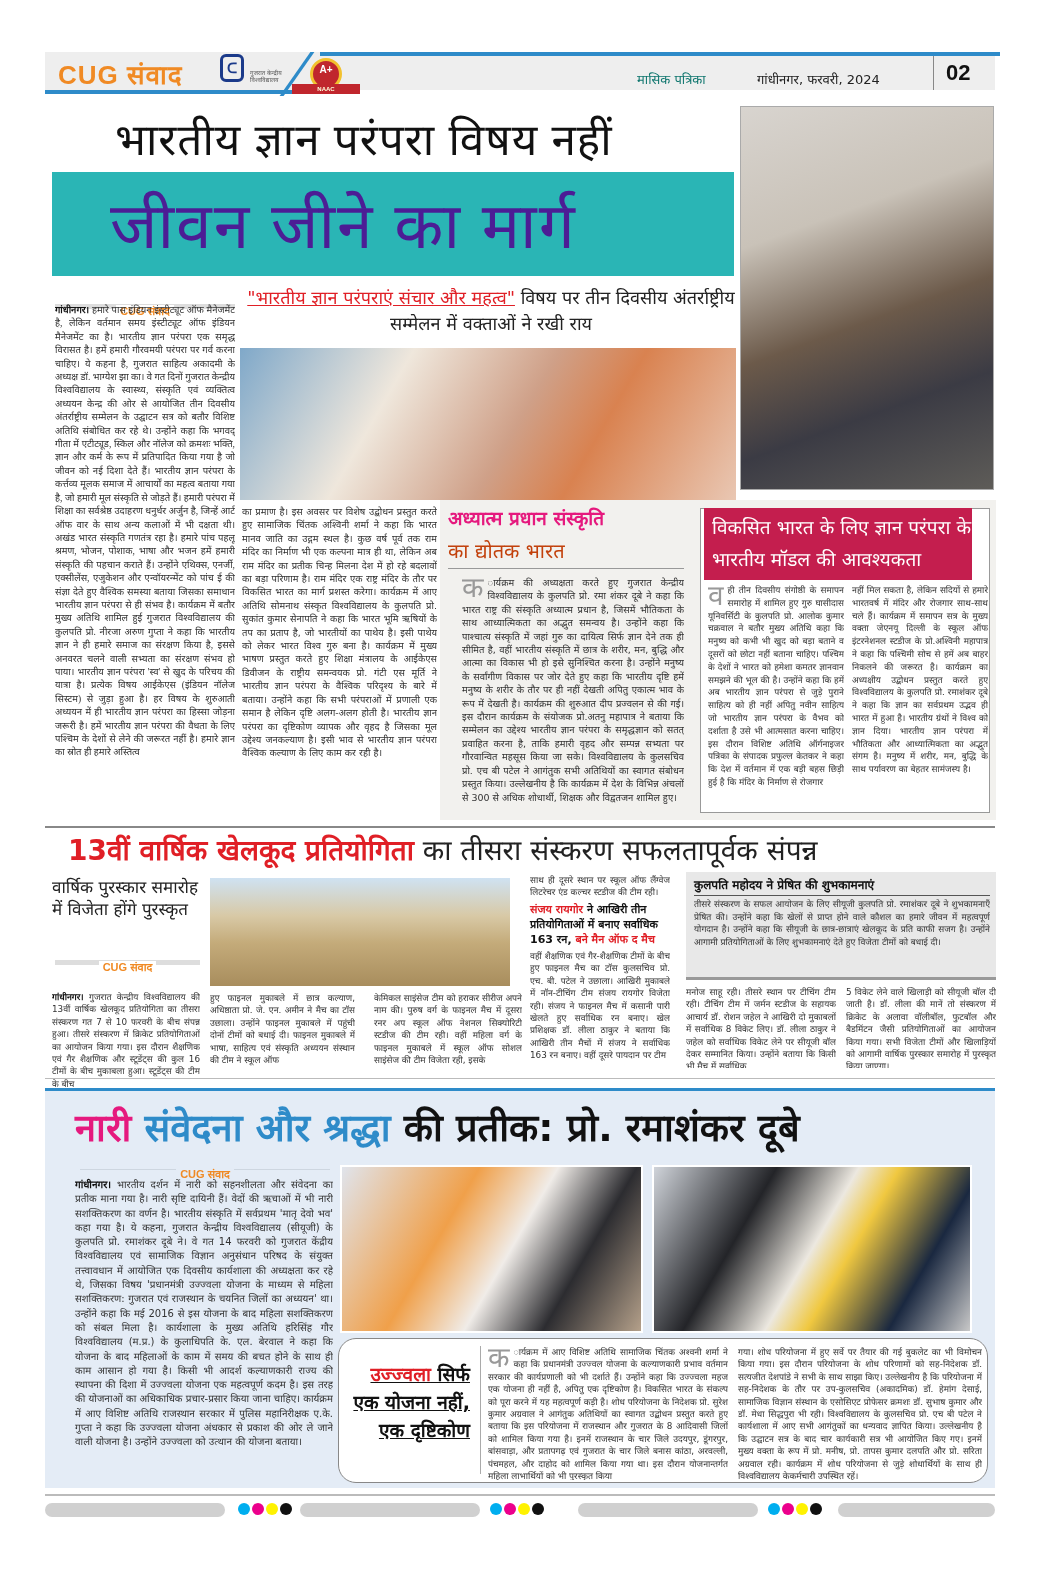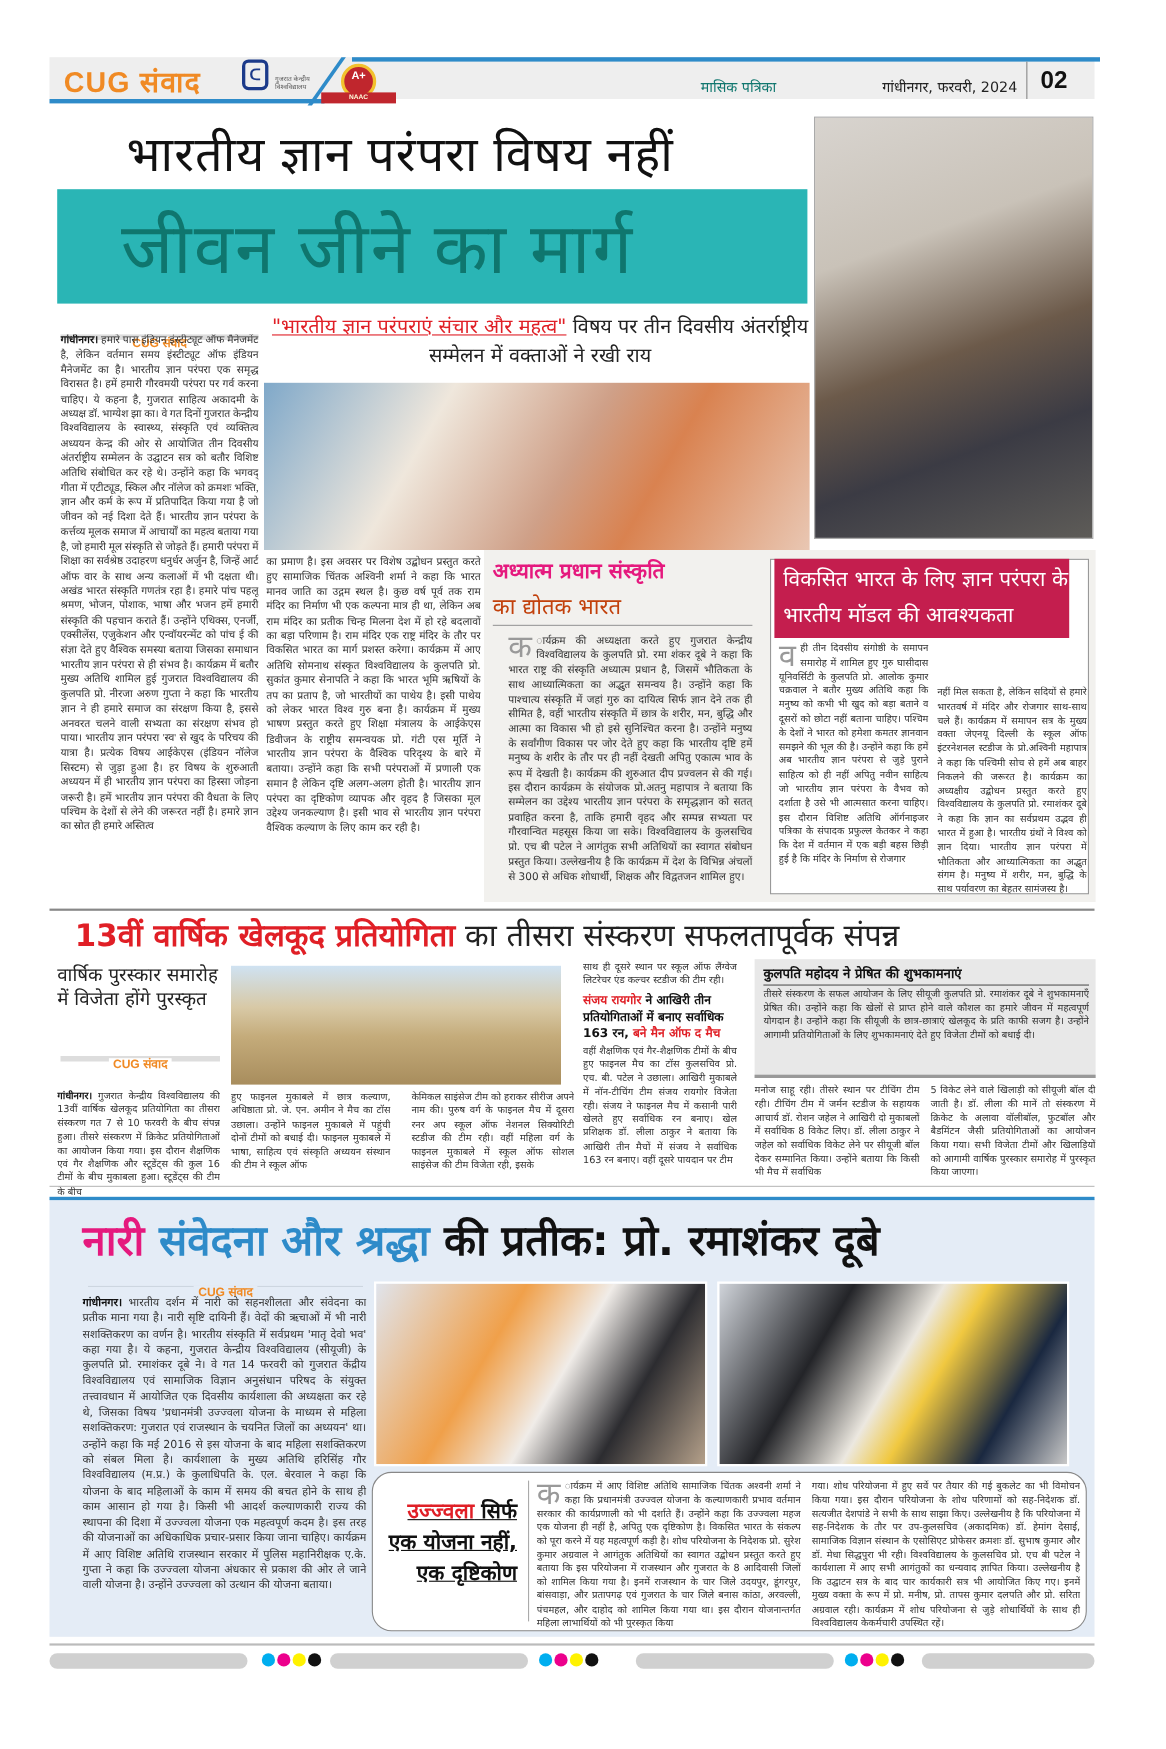--- a/index.html
+++ b/index.html
@@ -9,28 +9,28 @@
   .hdr-bg { left: 45px; top: 52px; width: 950px; height: 38px; background: #eeeeee; }
   .hdr-topline { left: 320px; top: 52px; width: 680px; height: 4px; background: #2e8bc9; }
   .hdr-botline { left: 45px; top: 90px; width: 250px; height: 4px; background: #2e8bc9; }
   .hdr-slash { left: 295px; top: 52px; width: 4px; height: 44px; background: #2e8bc9; transform: skewX(-35deg); }
   .logo-text { left: 58px; top: 56px; font: bold 26px "Liberation Sans", sans-serif; color: #f08a24; letter-spacing: 1px; }
   .logo-mark { left: 220px; top: 54px; width: 24px; height: 28px; border: 3px solid #1b3a8a; border-radius: 6px; color: #1b3a8a; font: bold 14px "Liberation Sans", sans-serif; text-align: center; line-height: 22px; }
   .logo-sub { left: 250px; top: 70px; font: 6px "Liberation Sans", sans-serif; color: #555; width: 60px; line-height: 7px; }
   .naac { left: 310px; top: 58px; width: 32px; height: 32px; border-radius: 50%; background: #c0262d; border: 3px solid #f2c12e; color: #fff; font: bold 10px "Liberation Sans", sans-serif; text-align: center; line-height: 12px; padding-top: 3px; }
   .naac-ribbon { left: 292px; top: 84px; width: 68px; height: 10px; background: #c0262d; color: #ffd; font: bold 6px "Liberation Sans", sans-serif; text-align: center; line-height: 10px; }
   .hdr-monthly { left: 637px; top: 70px; font: 13px "DejaVu Sans", sans-serif; color: #0f766e; }
-  .hdr-date { left: 802px; top: 70px; font: 13px "DejaVu Sans", sans-serif; color: #222; }
+  .hdr-date { left: 757px; top: 70px; font: 13px "DejaVu Sans", sans-serif; color: #222; }
   .hdr-sep { left: 933px; top: 56px; width: 1px; height: 34px; background: #888; }
   .hdr-page { left: 946px; top: 60px; font: bold 22px "Liberation Sans", sans-serif; color: #111; }
 
   
   .h1a { left: 115px; top: 108px; font: 44px "Liberation Sans", "DejaVu Sans", sans-serif; color: #111; letter-spacing: 1px; }
   .h1-band { left: 52px; top: 172px; width: 682px; height: 104px; background: #2ab5b5; }
-  .h1b { left: 110px; top: 180px; font: 64px "Liberation Sans", "DejaVu Sans", sans-serif; color: #0f766e; letter-spacing: 2px; }
+  .h1b { left: 110px; top: 180px; font: 64px "Liberation Sans", "DejaVu Sans", sans-serif; color: #4c1d95; letter-spacing: 2px; }
   .top-photo { left: 740px; top: 106px; width: 254px; height: 384px; background: linear-gradient(160deg,#d8d4cf 0%,#c9c2b8 30%,#6c5a4a 55%,#3b3b44 75%,#5e5c58 100%); border: 1px solid #aaa; }
   .sub-head { left: 246px; top: 285px; width: 490px; text-align: center; font: 18px "DejaVu Sans", sans-serif; color: #222; line-height: 26px; }
   .sub-head .red { color: #e01f26; text-decoration: underline; }
   .photo2 { left: 240px; top: 348px; width: 496px; height: 152px; background: linear-gradient(120deg,#7fa8c9 0%,#efe7dc 30%,#cfa088 55%,#d98250 70%,#e9c7b3 100%); }
 
   
   .cug-tag { height: 12px; background: linear-gradient(#ddd,#ddd) center/100% 5px no-repeat; text-align: center; }
   .cug-tag span { background: #fff; color: #f08a24; font: bold 11px "Liberation Sans", sans-serif; padding: 0 4px; }
   .col-text { font: 9.5px "DejaVu Sans", sans-serif; line-height: 13.4px; color: #333; text-align: justify; overflow: hidden; }
   .col-text b { color: #111; }
@@ -43,21 +43,21 @@
   .adh-h2 { left: 448px; top: 537px; font: 20px "DejaVu Sans", sans-serif; color: #c2410c; }
   .adh-rule { left: 448px; top: 568px; width: 236px; height: 1px; background: #999; }
   .adh-text { left: 462px; top: 576px; width: 222px; height: 240px; }
   .dropcap { float: left; font: 28px "DejaVu Serif", serif; color: #999; line-height: 24px; margin-right: 4px; }
 
   .vik-box { left: 690px; top: 500px; width: 306px; height: 320px; background: #f2f1ee; }
   .vik-inner { left: 700px; top: 508px; width: 290px; height: 305px; background: #fff; border: 1px solid #999; }
   .vik-band { left: 704px; top: 508px; width: 268px; height: 72px; background: #c41e4e; }
   .vik-h { left: 712px; top: 511px; width: 260px; font: 19px "DejaVu Sans", sans-serif; color: #fff; line-height: 32px; }
   .vik-c1 { left: 708px; top: 584px; width: 136px; height: 226px; }
-  .vik-c2 { left: 852px; top: 584px; width: 136px; height: 226px; margin-top: 40px; }
+  .vik-c2 { left: 852px; top: 584px; width: 136px; height: 226px; }
 
   
   .div-line { height: 2px; background: #888; }
   .sports-head { left: 68px; top: 830px; font: bold 28px "DejaVu Sans", sans-serif; color: #e01f26; }
   .sports-head .blk { color: #222; font-weight: normal; }
   .spt-sub { left: 52px; top: 876px; width: 150px; font: 17px "DejaVu Sans", sans-serif; color: #222; line-height: 22px; }
   .spt-tag { left: 55px; top: 956px; width: 145px; }
   .spt-c1 { left: 52px; top: 991px; width: 148px; height: 98px; }
   .spt-photo { left: 210px; top: 878px; width: 300px; height: 108px; background: linear-gradient(180deg,#cfe2f2 0%,#d8c9a6 35%,#c4ab7a 60%,#a88d5d 100%); }
   .spt-c2 { left: 210px; top: 992px; width: 145px; height: 76px; }

